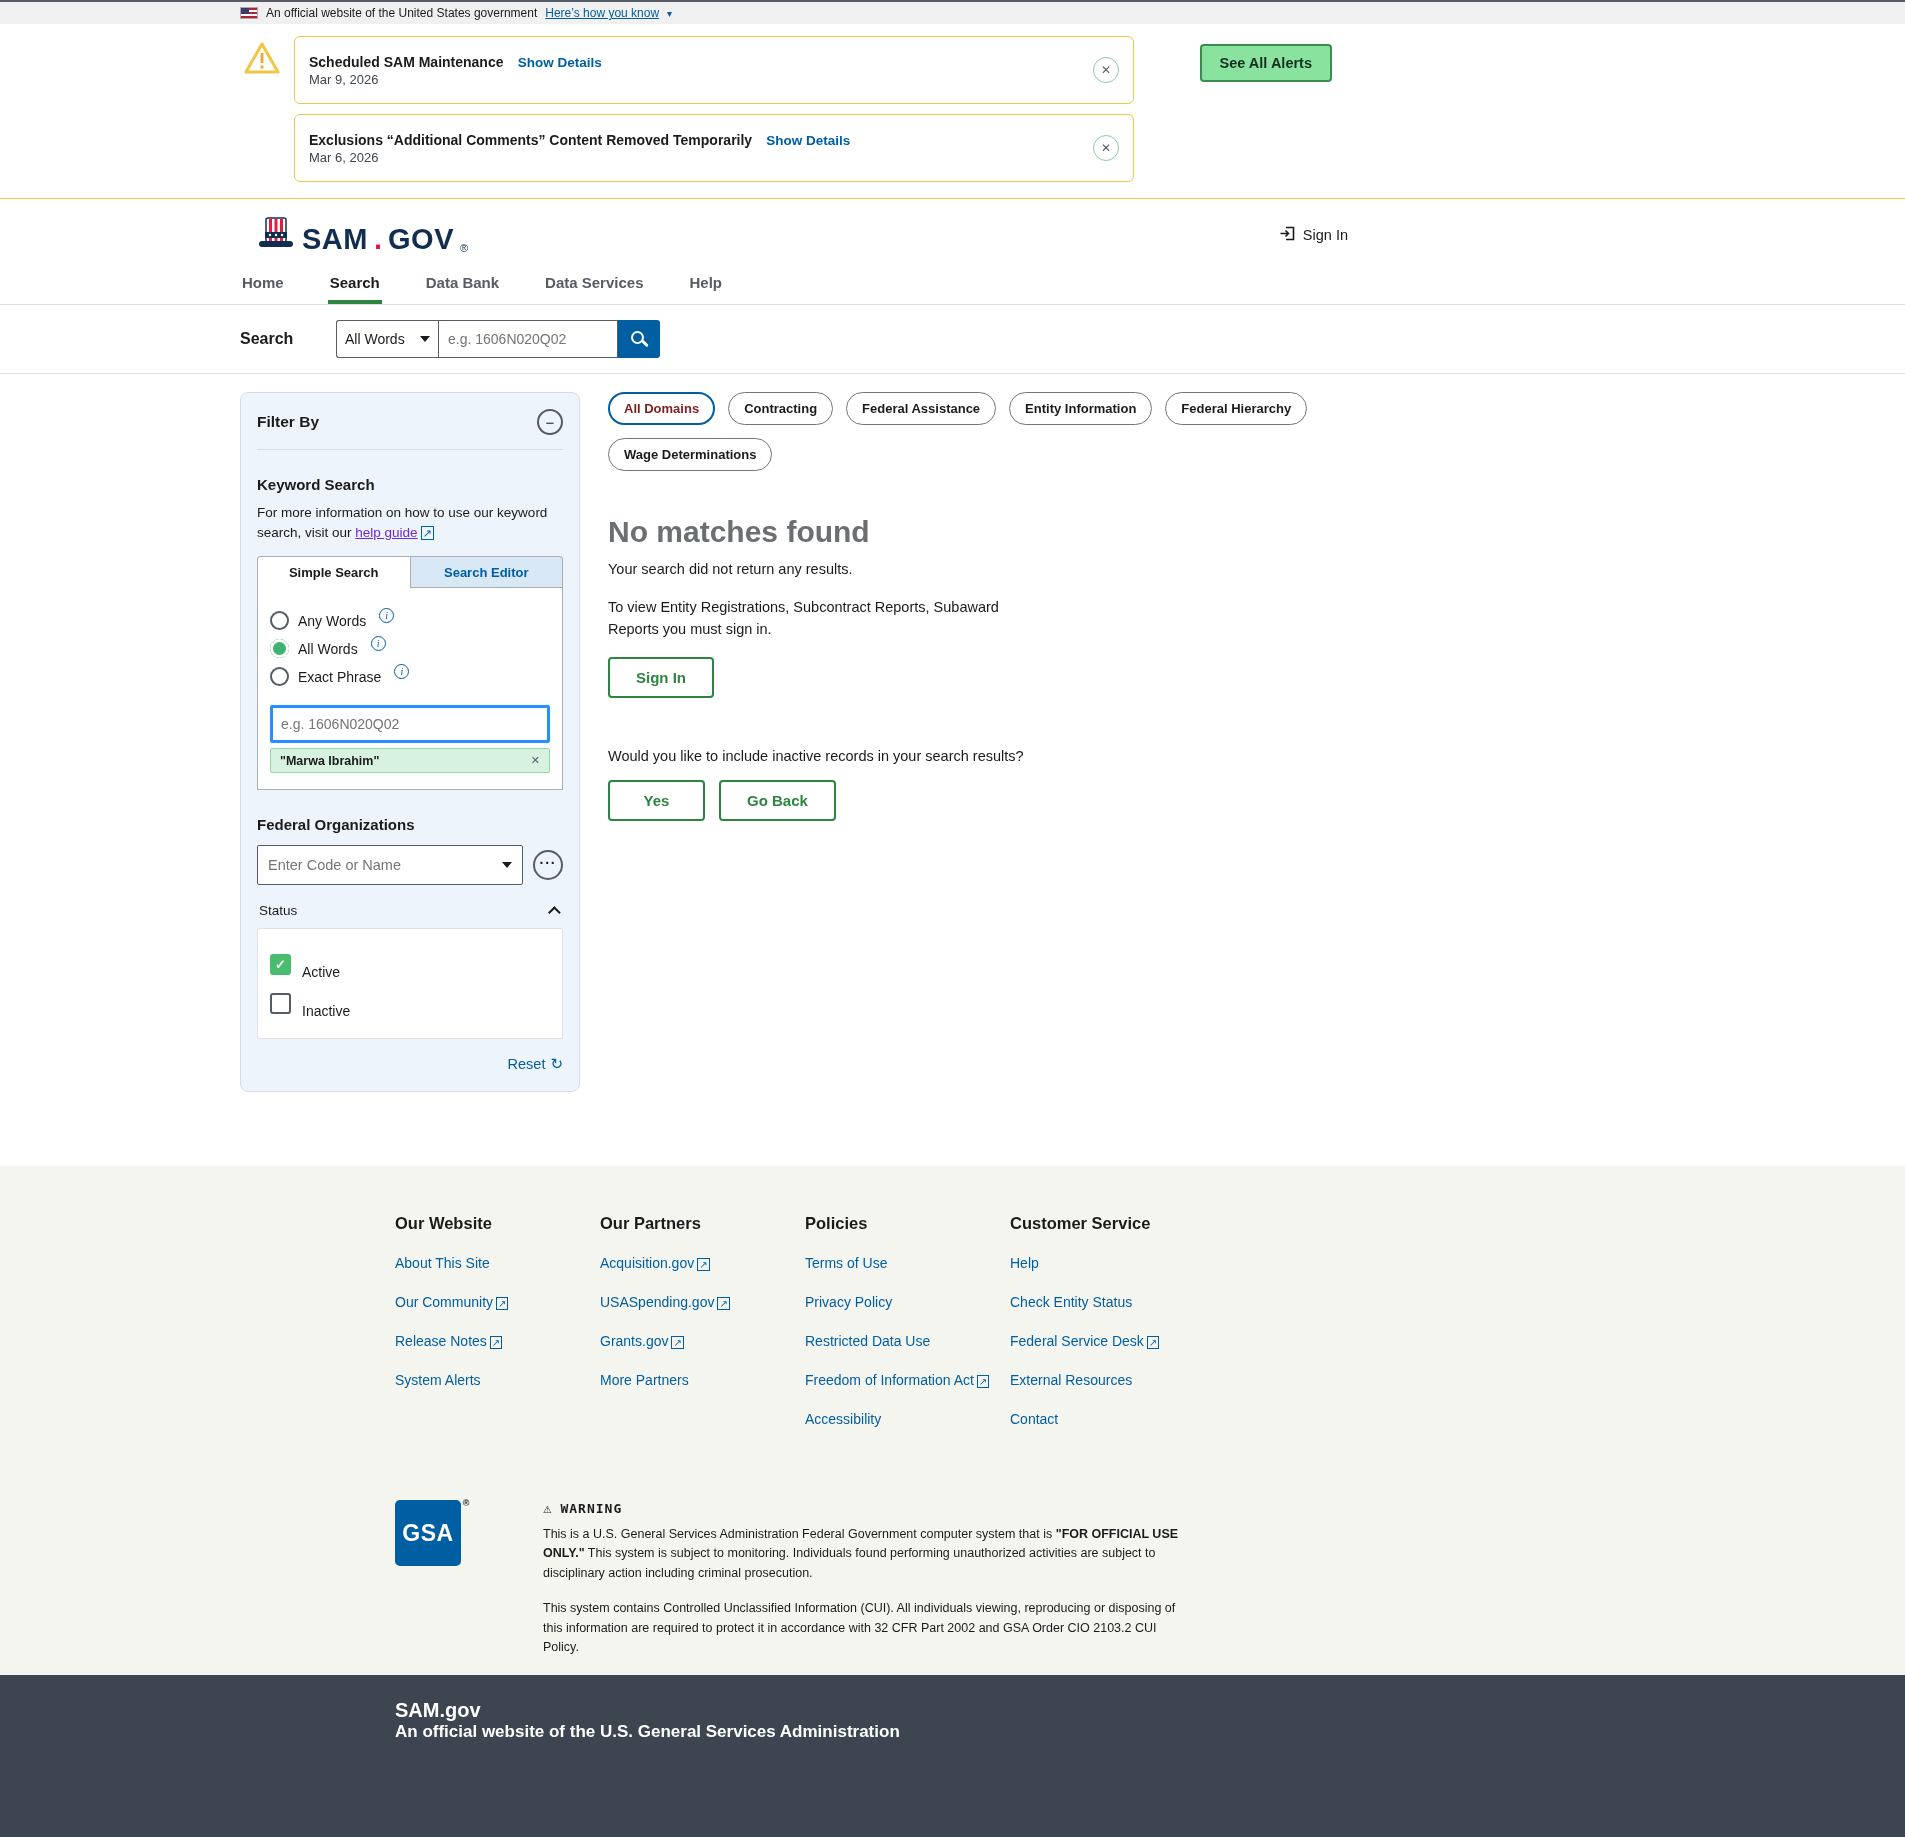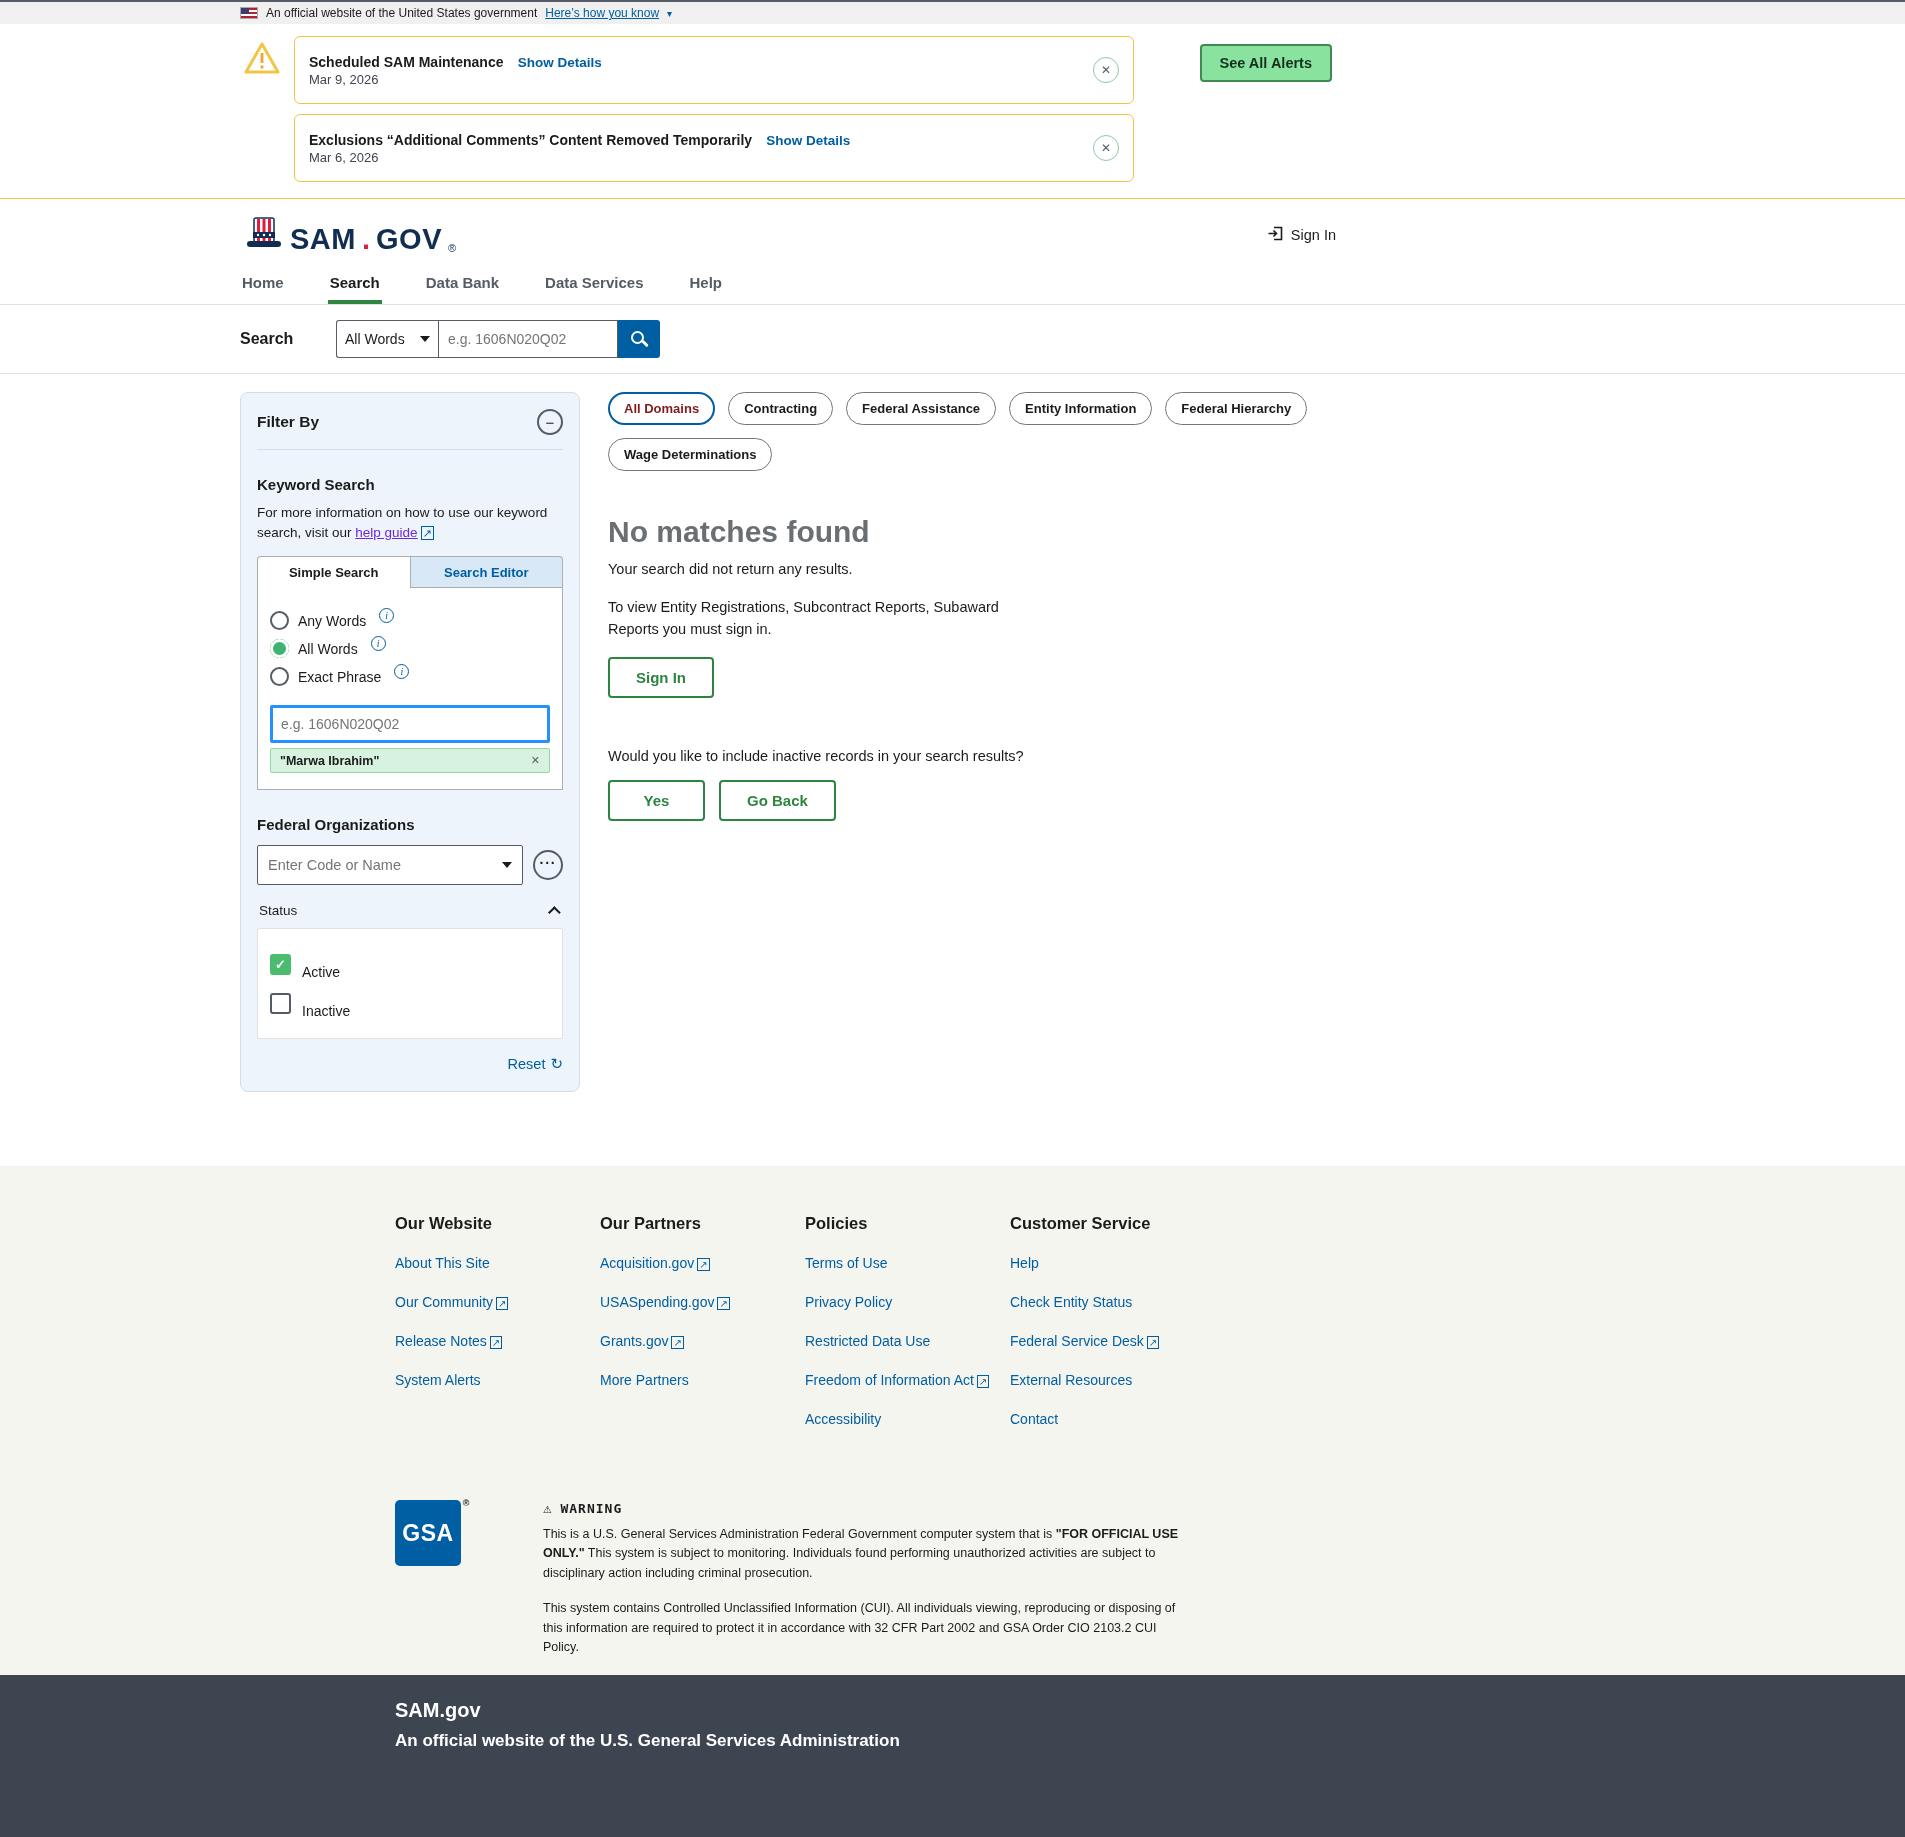--- a/index.html
+++ b/index.html
@@ -52,21 +52,21 @@
     display: flex; align-items: center; justify-content: center; flex: none;
   }
   .see-all {
     margin-left: auto; margin-top: 8px;
     background: #8ae29f; border: 2px solid #3f8a52; border-radius: 4px;
     padding: 9px 18px; font-weight: bold; font-size: 14.5px; color: #14311d; cursor: pointer;
     font-family: "Liberation Sans", sans-serif;
   }
 
   
-  .site-header { padding: 16px 4px 10px; }
+  .site-header { padding: 16px 16px 10px; }
   .site-header .container { display: flex; align-items: center; }
   .logo { display: flex; align-items: flex-end; gap: 6px; cursor: pointer; }
   .logo-text { font-size: 29px; font-weight: bold; color: #112e51; letter-spacing: 0.5px; line-height: 1; }
   .logo-dot { color: #e31c3d; font-weight: bold; font-size: 29px; line-height: 1; }
   .logo-reg { font-size: 11px; color: #112e51; vertical-align: super; }
   .signin-top { margin-left: auto; display: flex; align-items: center; gap: 7px; color: #1b1b1b; font-size: 14.5px; cursor: pointer; }
 
   
   .main-nav { border-bottom: 1px solid #dfe1e2; }
   .main-nav .container { display: flex; gap: 42px; }
@@ -212,21 +212,21 @@
   .warning-blk { margin-left: 82px; width: 648px; }
   .warning-title { font-family: "DejaVu Sans Mono", monospace; font-weight: bold; font-size: 13px; letter-spacing: 1px; display: flex; align-items: center; gap: 8px; }
   .warn-glyph { font-size: 14px; }
   .warning-p { font-size: 12.5px; line-height: 1.55; margin-top: 9px; color: #1b1b1b; }
   .warning-p b { font-weight: bold; }
   .warning-p + .warning-p { margin-top: 16px; }
 
   .footer-dark { background: #3d4551; min-height: 408px; padding-top: 24px; }
   .footer-dark .dark-inner { margin-left: 395px; color: #fff; }
   .dark-title { font-size: 20px; font-weight: bold; }
-  .dark-sub { font-size: 17px; font-weight: bold; margin-top: 9px; }
+  .dark-sub { font-size: 17px; font-weight: bold; margin-top: 0; }
 </style>
 </head>
 <body>
 
 <div class="page">
 
   <div class="gov-banner">
     <div class="container">
       <span class="flag"></span>
       <span>An official website of the United States government</span>

